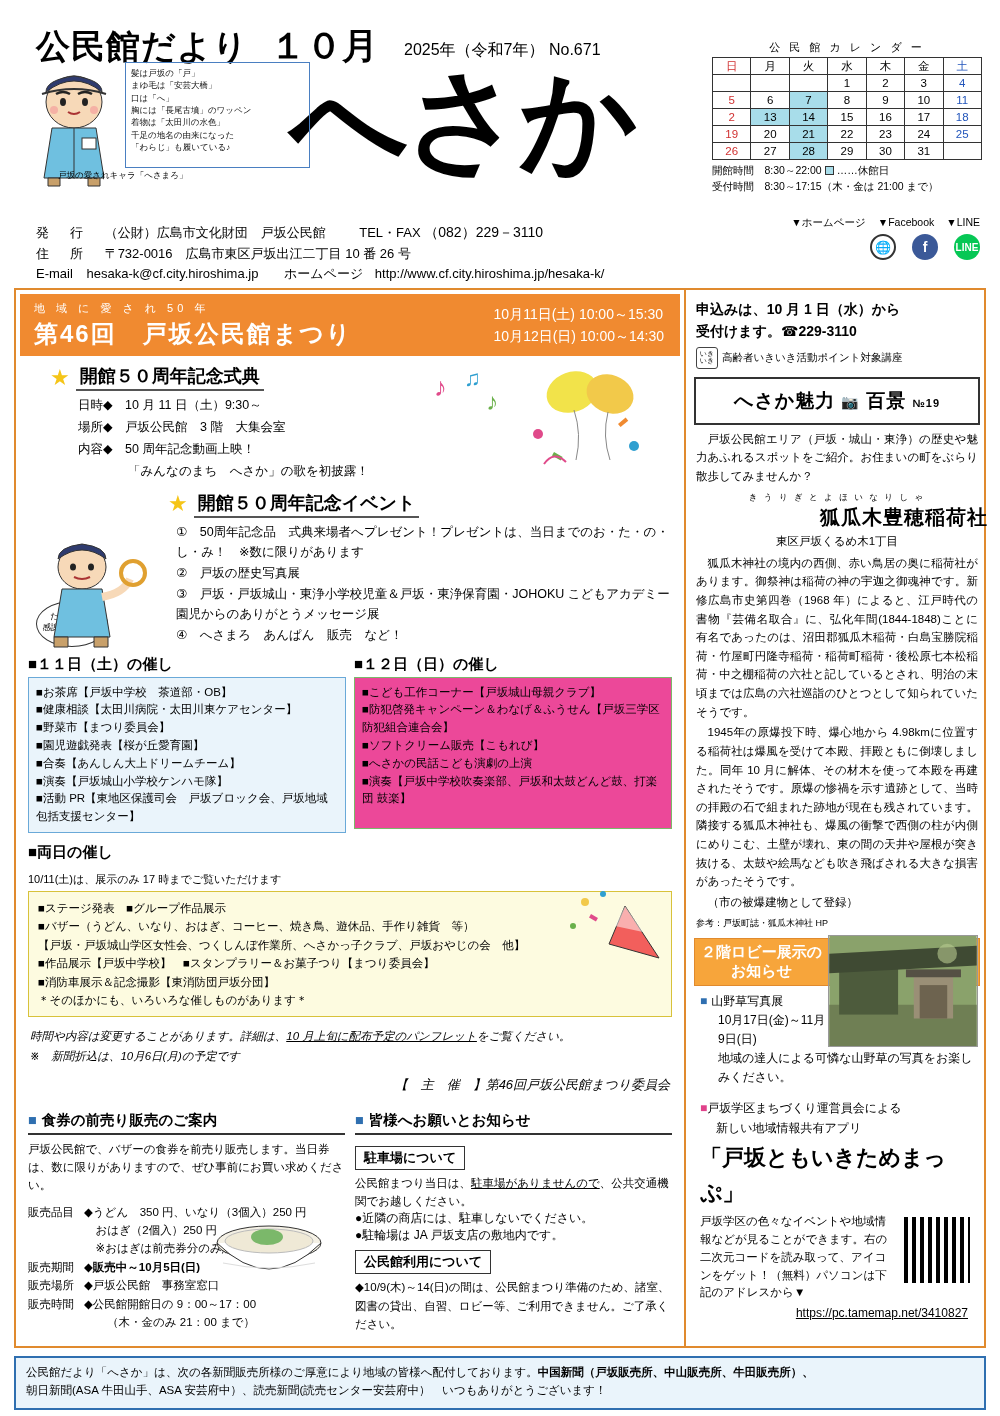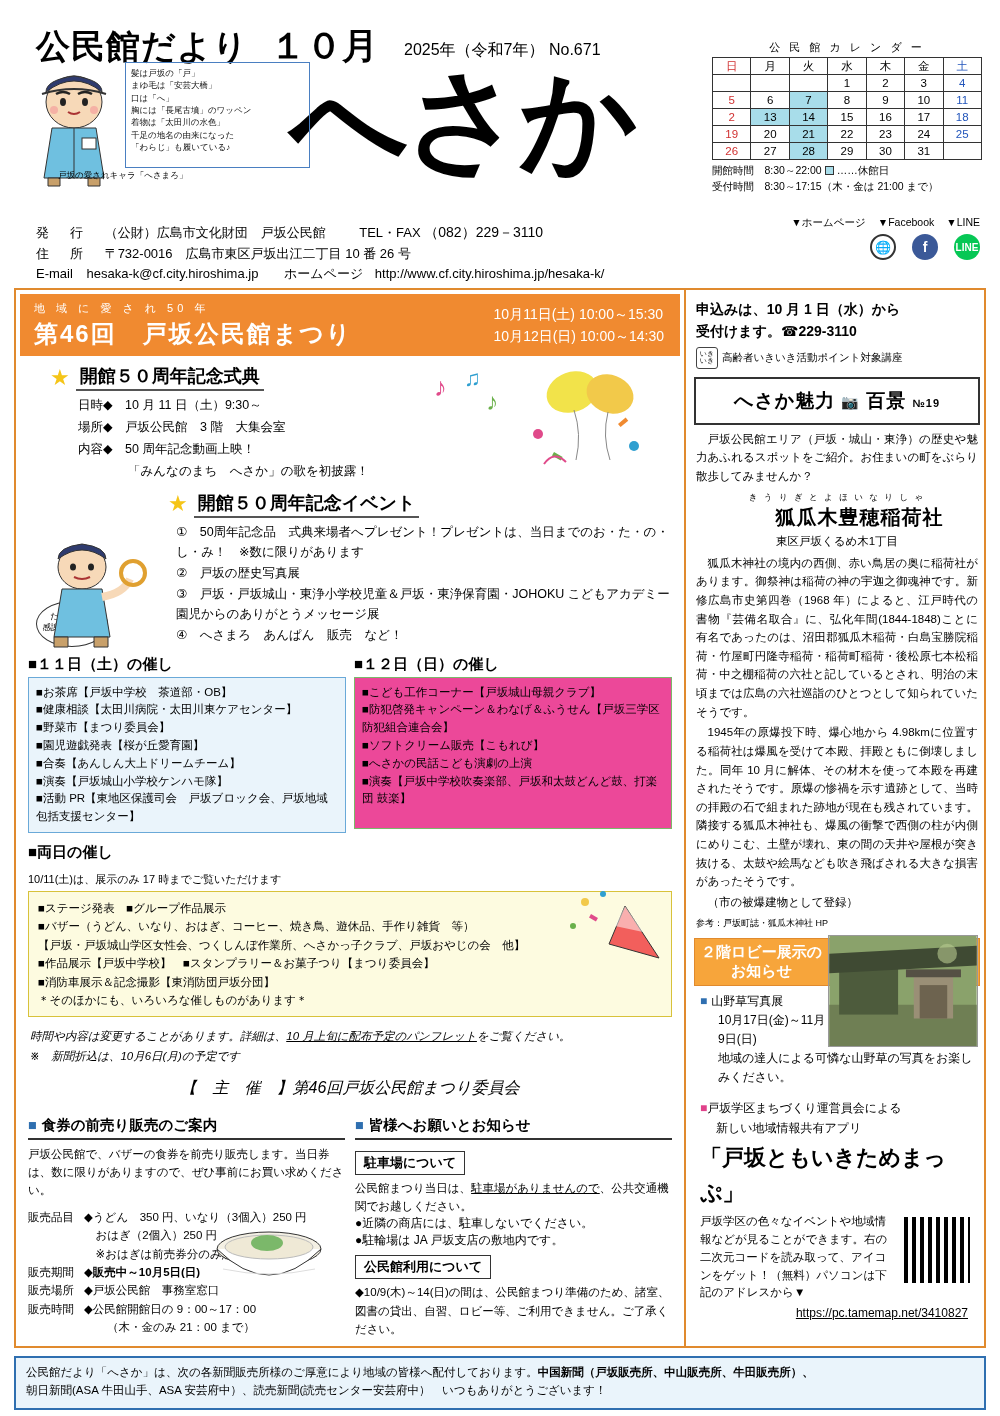--- a/index.html
+++ b/index.html
@@ -106,42 +106,42 @@
 
   
   .both-h { display:flex; align-items:baseline; gap:10px; padding:0 12px; margin-top:10px;flex-direction:column; }
   .both-title { font-size:15px; font-weight:bold; }
   .both-note { font-size:11px; }
   .both-body {
     margin:4px 12px 0 12px; border:1px solid #d8c23a; background:#fdfbe0;
     padding:7px 9px; font-size:11.5px; line-height:1.6;
   }
   .note-small { padding:10px 14px 0 14px; font-size:11.5px; line-height:1.7;font-style:italic; }
-  .host { text-align:center; font-size:16px; margin-top:8px; }
+  .host { text-align:right; font-size:13px; margin-top:8px; }
 
   
   .bottom2 { display:flex; gap:10px; padding:8px 12px 0 12px; margin-top:6px; }
   .b2 { flex:1; }
   .b2-h { font-size:14.5px; font-weight:bold; border-bottom:2px solid #333; padding-bottom:3px; margin-bottom:5px; }
   .b2-h .bsq { color:#2f6fb0; margin-right:5px; }
   .b2 p { margin:0; font-size:11.5px; line-height:1.6; }
   .subbox { border:1px solid #333; display:inline-block; padding:2px 8px; font-size:13px; font-weight:bold; margin:6px 0 4px 0; }
   .noodle { position:absolute; right:16px; bottom:42px; }
 
   
   .r-apply { padding:8px 10px 0 10px; font-size:14px; line-height:1.6; font-weight:bold; }
   .r-point { display:flex; align-items:center; gap:4px; padding:4px 10px 0 10px; font-size:10.5px; }
   .point-badge { width:22px; height:22px; border:1px solid #444; border-radius:3px; font-size:7px; text-align:center; line-height:1.1; padding-top:2px; }
   .r-sec-title {
     margin:8px 8px 0 8px; border:2px solid #333; text-align:center;
     font-size:19px; font-weight:bold; padding:9px 0; letter-spacing:1px;
   }
   .r-body { padding:5px 10px 0 10px; font-size:11.5px; line-height:1.62; text-align:justify; }
   .r-shrine-ruby { text-align:center; font-size:8.5px; letter-spacing:2px; margin-top:6px; }
-  .r-shrine { text-align:center; font-size:20px; font-weight:bold; letter-spacing:1px;margin-left:45px; }
+  .r-shrine { text-align:right; font-size:20px; font-weight:bold; letter-spacing:1px;margin-left:45px; }
   .r-shrine-addr { text-align:center; font-size:11.5px; margin-top:3px; }
   .r-ref { padding:3px 10px 0 10px; font-size:9px; }
   .shrine-photo {
     margin:5px 10px 0 auto; width:150px; height:112px; position:relative; overflow:hidden;
     border:1px solid #999; float:right;
   }
   .r-orange-bar {
     margin:8px 8px 0 8px; background:#f7a53b; color:#fff; text-align:center;
     font-size:15px; font-weight:bold; padding:4px 0; border:1px solid #e08a2e;
   }

